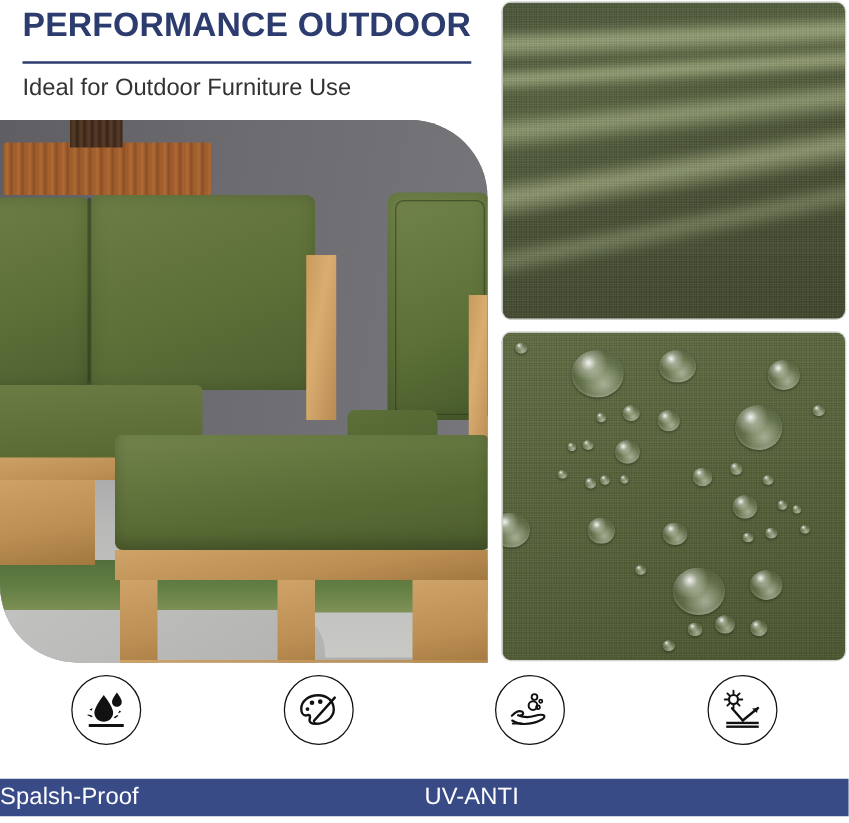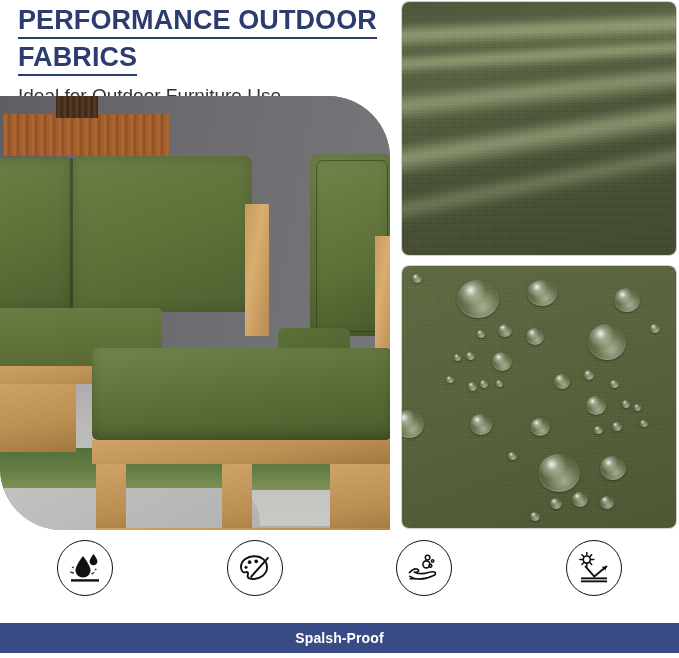--- a/index.html
+++ b/index.html
@@ -30,21 +30,21 @@
     width: 372px;
   }
   .title-line {
     display: block;
     width: fit-content;
     color: #2d3c6e;
     font-size: 27px;
     font-weight: bold;
     letter-spacing: 0.1px;
     line-height: 30px;
-    padding-bottom: 2px;
+    padding-bottom: 14px;
     border-bottom: 2px solid #2d3c6e;
     margin-bottom: 3px;
     white-space: nowrap;
   }
   .title-line.l1 { margin-top: 5px; }
   .subtitle {
     display: block;
     color: #333333;
     font-size: 19px;
     font-weight: normal;
@@ -287,36 +287,34 @@
     left: 0;
     top: 623px;
     width: 679px;
     height: 30px;
     background: #394b87;
     display: flex;
     align-items: center;
   }
   .bar-cell {
     flex: 1 1 0;
-    text-align: center;
     color: #ffffff;
-    font-size: 14px;
-    font-weight: bold;
+    font-size: 19px;
+    font-weight: normal;
     letter-spacing: .1px;
     white-space: nowrap;
   }
 </style>
 </head>
 <body>
 
 <div class="sheet">
 
   <div class="header">
     <span class="title-line l1">PERFORMANCE OUTDOOR</span>
-    <span class="title-line l2">FABRICS</span>
     <span class="subtitle">Ideal for Outdoor Furniture Use</span>
   </div>
 
   <div class="photo">
     <div class="ph-wall"></div>
     <div class="ph-ground"></div>
     <div class="ph-grass"></div>
     <div class="ph-slab"></div>
     <div class="ph-slab2"></div>
 
@@ -455,15 +453,16 @@
           <rect x="6" y="27.4" width="26" height="1.9" fill="#111"></rect>
           <rect x="6" y="30.4" width="26" height="1.9" fill="#111"></rect>
         </svg>
       </div>
     </div>
 
   </div>
 
   <div class="bottom-bar">
     <span class="bar-cell">Spalsh-Proof</span>
+    <span class="bar-cell">UV-ANTI</span>
   </div>
 
 </div>
 
 </body></html>

